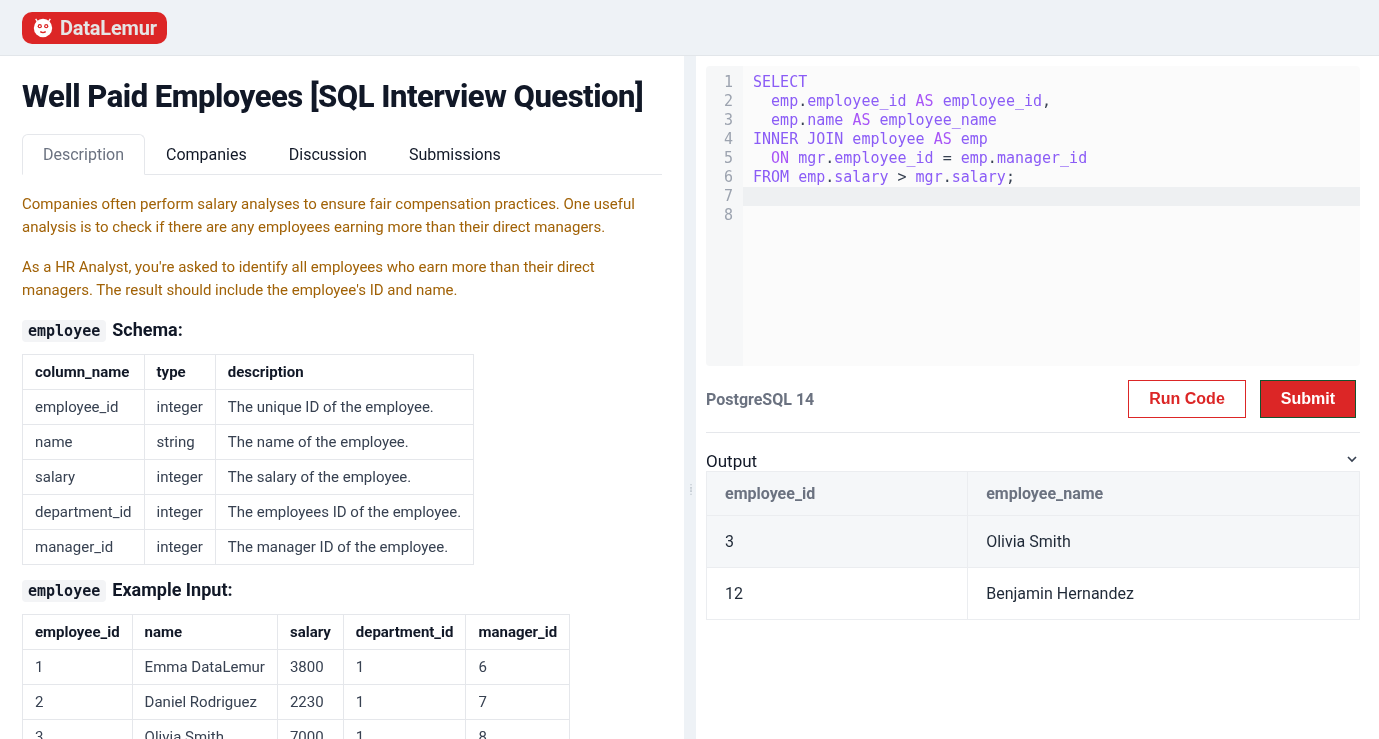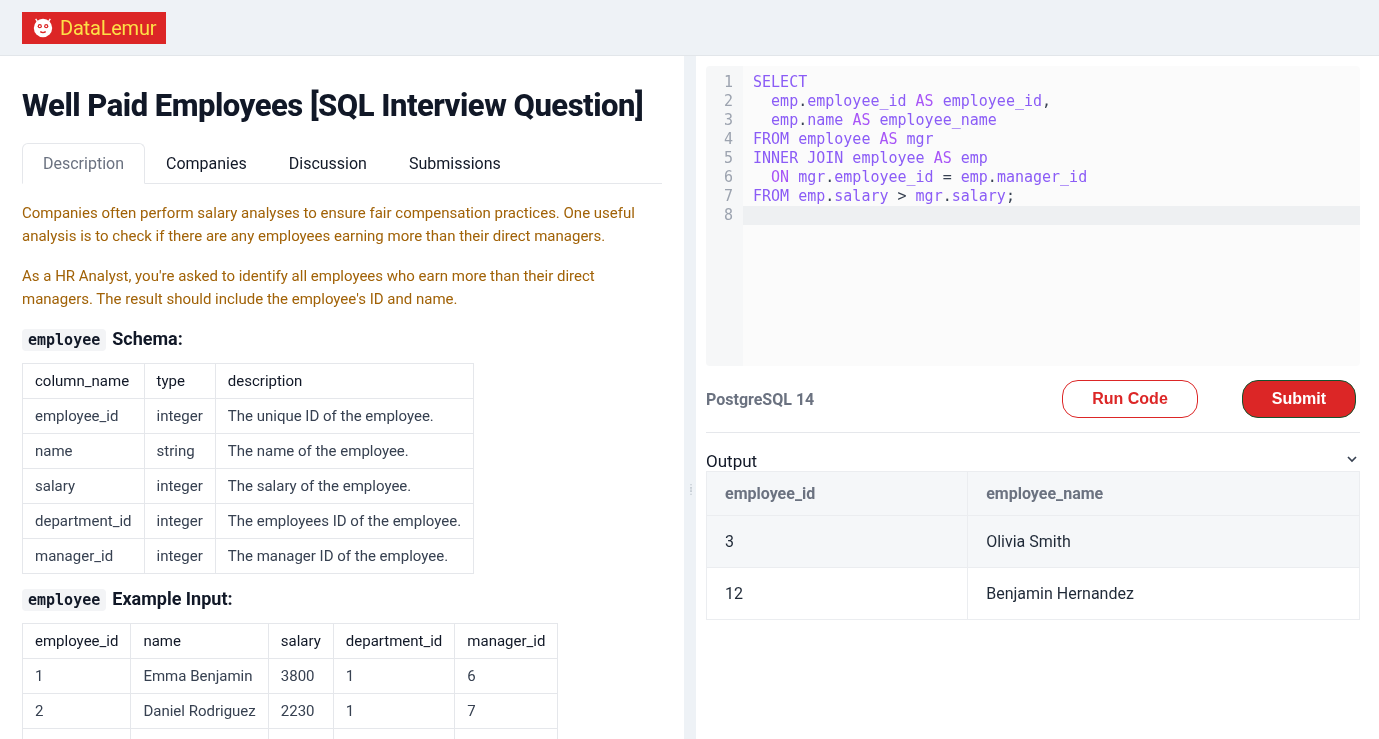--- a/index.html
+++ b/index.html
@@ -16,28 +16,29 @@
   .topbar {
     background: #eef2f6;
     height: 56px;
     border-bottom: 1px solid #e2e6ea;
     display: flex;
     align-items: center;
     padding: 0 22px;
   }
   .logo {
     background: #dc2626;
-    color: #fde047;
-    font-weight: 400;
+    color: #e5e5e5;
+    font-weight: 700;
     font-size: 20px;
     padding: 4px 10px;
     display: inline-flex;
     align-items: center;
     gap: 6px;
     letter-spacing: -0.2px;
+    border-radius: 10px;
   }
   .logo svg { display: block; }
 
   
   .page {
     display: flex;
     height: calc(739px - 56px);
   }
   .left {
     width: 684px;
@@ -63,21 +64,21 @@
     flex: 1;
     display: flex;
     flex-direction: column;
     padding: 10px 19px 0 10px;
   }
 
   h1.title {
     font-size: 31px;
     font-weight: 800;
     letter-spacing: -0.5px;
-    margin: 19px 0 18px 0;
+    margin: 10px 0 18px 0;
     color: #111827;
   }
 
   .tabs {
     display: flex;
     gap: 0;
     border-bottom: 1px solid #e5e7eb;
     margin-bottom: 18px;
   }
   .tab {
@@ -129,21 +130,21 @@
     font-size: 15px;
     margin-bottom: 14px;
   }
   table.grid th, table.grid td {
     border: 1px solid #e5e7eb;
     padding: 8px 12px;
     text-align: left;
     background: #fff;
   }
   table.grid th {
-    font-weight: 400;
+    font-weight: 700;
     color: #111827;
   }
   table.grid td {
     color: #374151;
   }
 
   
   .editor {
     display: flex;
     background: #fbfbfb;
@@ -178,33 +179,32 @@
   .kw { color: #8b5cf6; font-weight: 500; }
   .kw2 { color: #a855f7; }
   .ident { color: #8b5cf6; }
   .op { color: #374151; }
 
   .run-row {
     display: flex;
     align-items: center;
     padding: 14px 4px 14px 0;
     border-bottom: 1px solid #e5e7eb;
-    gap: 30px;
   }
   .db-label {
     font-weight: 700;
     color: #6b7280;
     font-size: 16px;
   }
   .run-row .spacer { flex: 1; }
   .btn {
     font-weight: 700;
     font-size: 16px;
-    border-radius: 16px;
-    padding: 9px 29px;
+    border-radius: 0;
+    padding: 9px 20px;
     cursor: pointer;
     margin-left: 14px;
   }
   .btn-outline {
     background: #fff;
     color: #dc2626;
     border: 1px solid #dc2626;
   }
   .btn-solid {
     background: #dc2626;
@@ -329,21 +329,21 @@
           <th>employee_id</th>
           <th>name</th>
           <th>salary</th>
           <th>department_id</th>
           <th>manager_id</th>
         </tr>
       </thead>
       <tbody id="example-body">
           <tr>
             <td>1</td>
-            <td>Emma Benjamin</td>
+            <td>Emma DataLemur</td>
             <td>3800</td>
             <td>1</td>
             <td>6</td>
           </tr>
           <tr>
             <td>2</td>
             <td>Daniel Rodriguez</td>
             <td>2230</td>
             <td>1</td>
             <td>7</td>
@@ -372,21 +372,20 @@
           <div>4</div>
           <div>5</div>
           <div>6</div>
           <div>7</div>
           <div>8</div>
         </div>
       <div class="code" id="code">
           <div class="code-line"><span class="kw">SELECT</span></div>
           <div class="code-line"><span class="ident">  emp</span><span class="op">.</span><span class="ident">employee_id </span><span class="kw2">AS</span><span class="ident"> employee_id</span><span class="op">,</span></div>
           <div class="code-line"><span class="ident">  emp</span><span class="op">.</span><span class="ident">name </span><span class="kw2">AS</span><span class="ident"> employee_name</span></div>
-          <div class="code-line"><span class="kw">FROM</span><span class="ident"> employee </span><span class="kw2">AS</span><span class="ident"> mgr</span></div>
           <div class="code-line"><span class="kw">INNER JOIN</span><span class="ident"> employee </span><span class="kw2">AS</span><span class="ident"> emp</span></div>
           <div class="code-line"><span class="ident">  </span><span class="kw2">ON</span><span class="ident"> mgr</span><span class="op">.</span><span class="ident">employee_id </span><span class="op">=</span><span class="ident"> emp</span><span class="op">.</span><span class="ident">manager_id</span></div>
           <div class="code-line"><span class="kw">FROM</span><span class="ident"> emp</span><span class="op">.</span><span class="ident">salary </span><span class="op">&gt;</span><span class="ident"> mgr</span><span class="op">.</span><span class="ident">salary</span><span class="op">;</span></div>
           <div class="code-line active-line"><span class="ident"></span></div>
         </div>
     </div>
 
     <div class="run-row">
       <span class="db-label">PostgreSQL 14</span>
       <span class="spacer"></span>

